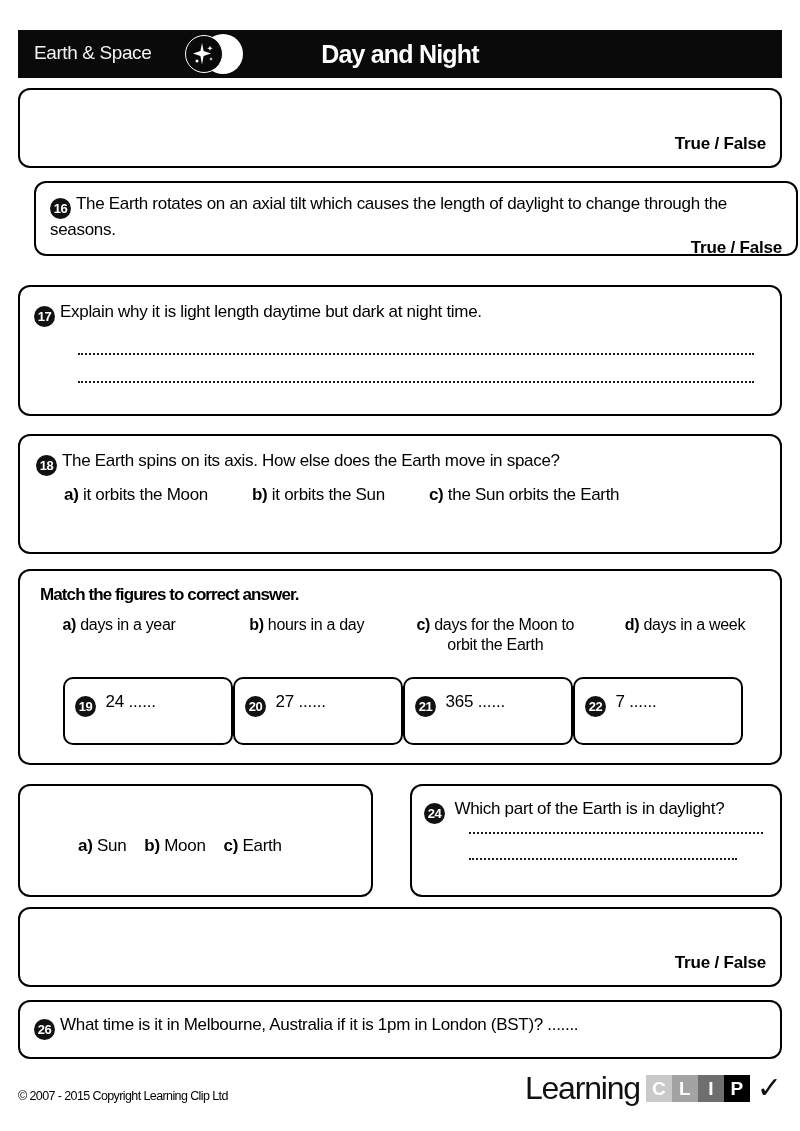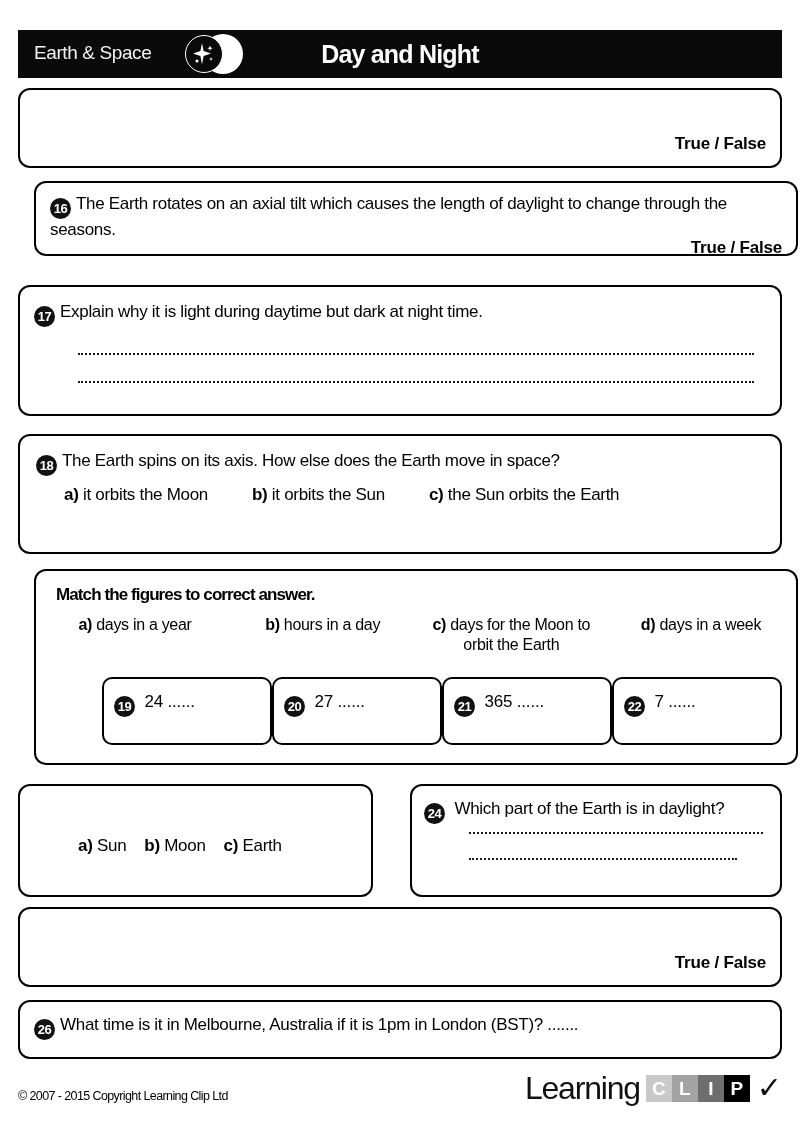--- a/index.html
+++ b/index.html
@@ -147,39 +147,39 @@
   #q17 .body { position: absolute; left: 14px; top: 14px; }
   #q17 .line1 { position: absolute; left: 58px; top: 66px; width: 676px; }
   #q17 .line2 { position: absolute; left: 58px; top: 94px; width: 676px; }
 
   #q18 { left: 0; top: 434px; width: 764px; height: 120px; padding-left: 36px; }
   #q18 .body { position: absolute; left: 16px; top: 14px; }
   #q18 .opts { position: absolute; left: 44px; top: 49px; font-size: 17px; letter-spacing: -0.3px; white-space: nowrap; }
   #q18 .opts .gap { display: inline-block; width: 44px; }
 
   
-  #match { left: 16px; top: 569px; width: 764px; height: 196px; }
+  #match { left: 0; top: 569px; width: 764px; height: 196px; }
   #match .heading {
     position: absolute; left: 20px; top: 14px;
     font-size: 17px; font-weight: bold; letter-spacing: -0.9px;
   }
   #match .cols {
     position: absolute; left: 14px; top: 44px; width: 736px;
     display: flex; justify-content: space-between; align-items: flex-start;
   }
   #match .col {
     font-size: 16px; letter-spacing: -0.3px; line-height: 1.25; text-align: center;
   }
   #match .col.w1 { width: 170px; }
   #match .col.w2 { width: 168px; }
   #match .col.w3 { width: 172px; }
   #match .col.w4 { width: 170px; }
   #match .answers {
     position: absolute; left: 20px; top: 106px; width: 726px;
-    display: flex; justify-content: flex-end;
+    display: flex; justify-content: center;
   }
   .abox {
     box-sizing: border-box;
     width: 170px; height: 68px;
     border: 2px solid #000000;
     border-radius: 10px;
     background: #ffffff;
     position: relative;
   }
   .abox .inner {
@@ -280,21 +280,21 @@
 
   <div class="qbox" id="q16">
     <div class="body qtext">
       <span class="badge">16</span><span>The Earth rotates on an axial tilt which causes the length of daylight to change through the seasons.</span>
     </div>
     <div class="tf">True / False</div>
   </div>
 
   <div class="qbox" id="q17">
     <div class="body qtext">
-      <span class="badge">17</span><span>Explain why it is light during daytime but dark at night time.</span>
+      <span class="badge">17</span><span>Explain why it is light length daytime but dark at night time.</span>
     </div>
     <div class="dots line1"></div>
     <div class="dots line2"></div>
   </div>
 
   <div class="qbox" id="q18">
     <div class="body qtext">
       <span class="badge">18</span><span>The Earth spins on its axis. How else does the Earth move in space?</span>
     </div>
     <div class="opts"><span class="opt-letter">a)</span> <span>it orbits the Moon</span><span class="gap"></span><span class="opt-letter">b)</span> <span>it orbits the Sun</span><span class="gap"></span><span class="opt-letter">c)</span> <span>the Sun orbits the Earth</span></div>

